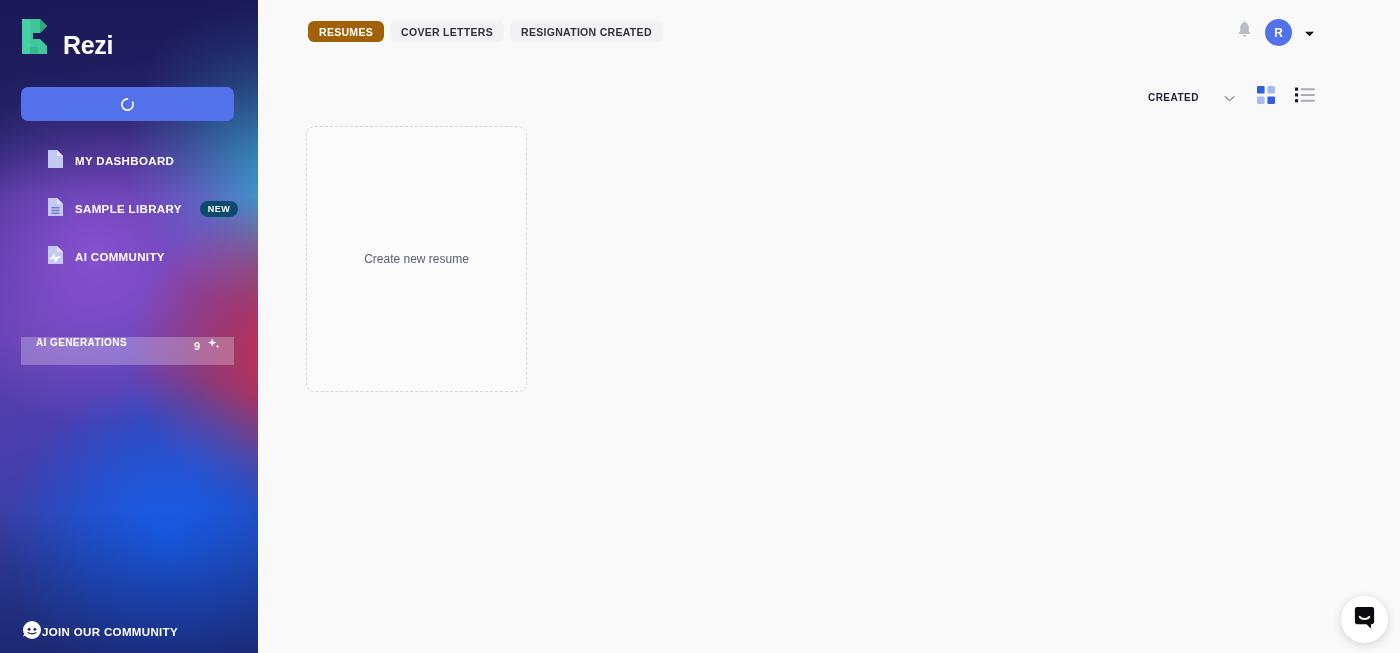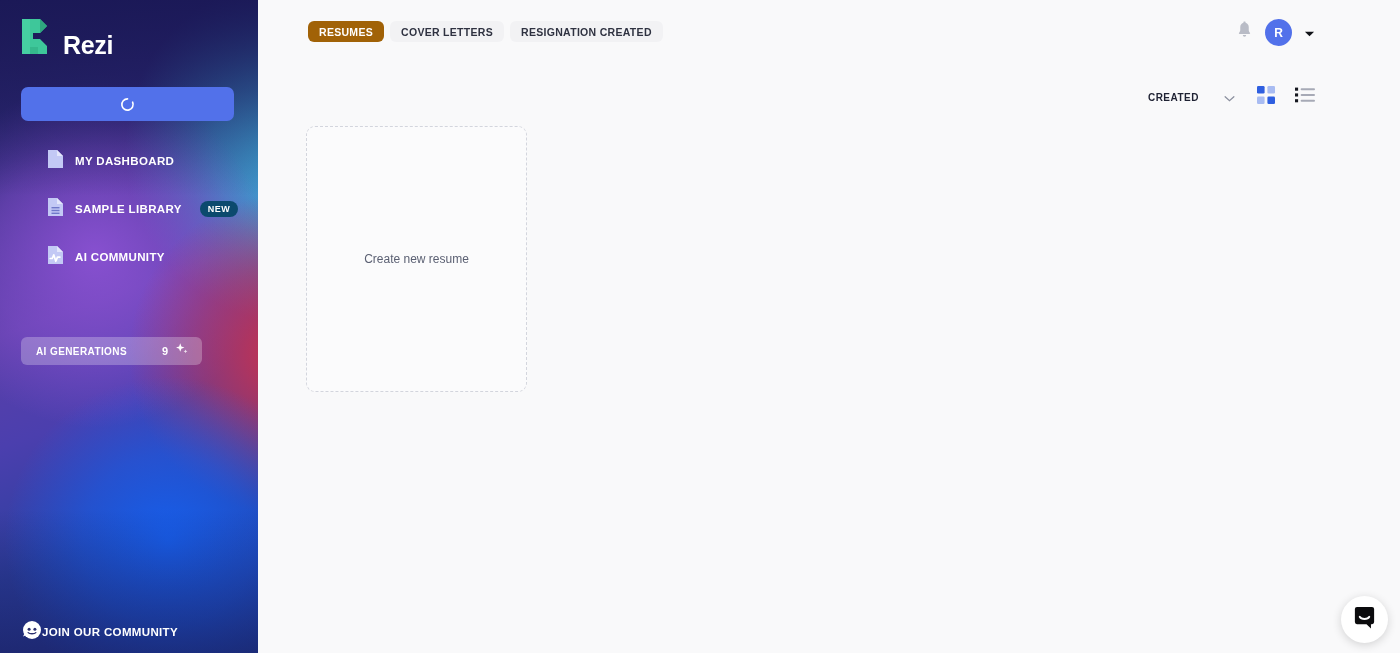--- a/index.html
+++ b/index.html
@@ -67,23 +67,23 @@
     white-space:nowrap;
   }
   .badge-new {
     background:#0c4a6e; color:#fff;
     font-size:9px; font-weight:bold; letter-spacing:.5px;
     padding:3px 8px 3px 8px; border-radius:9px; margin-left:7px;
   }
 
   .gen-pill {
     position:absolute; left:21px; top:337px;
-    width:181px; height:28px; border-radius:6px;
+    width:213px; height:28px; border-radius:0;
     background:rgba(255,255,255,.26);
-    display:flex; align-items:center; justify-content:space-between;
+    display:flex; align-items:flex-start; justify-content:space-between;
     padding:0 13px 0 15px;
     cursor:pointer;
   }
   .gen-label { color:#fff; font-size:10px; font-weight:bold; letter-spacing:.4px; }
   .gen-right { display:flex; align-items:center; gap:7px; }
   .gen-count { color:#fff; font-size:11px; font-weight:bold; }
 
   .community {
     position:absolute; left:22px; bottom:9px;
     display:flex; align-items:center; 

